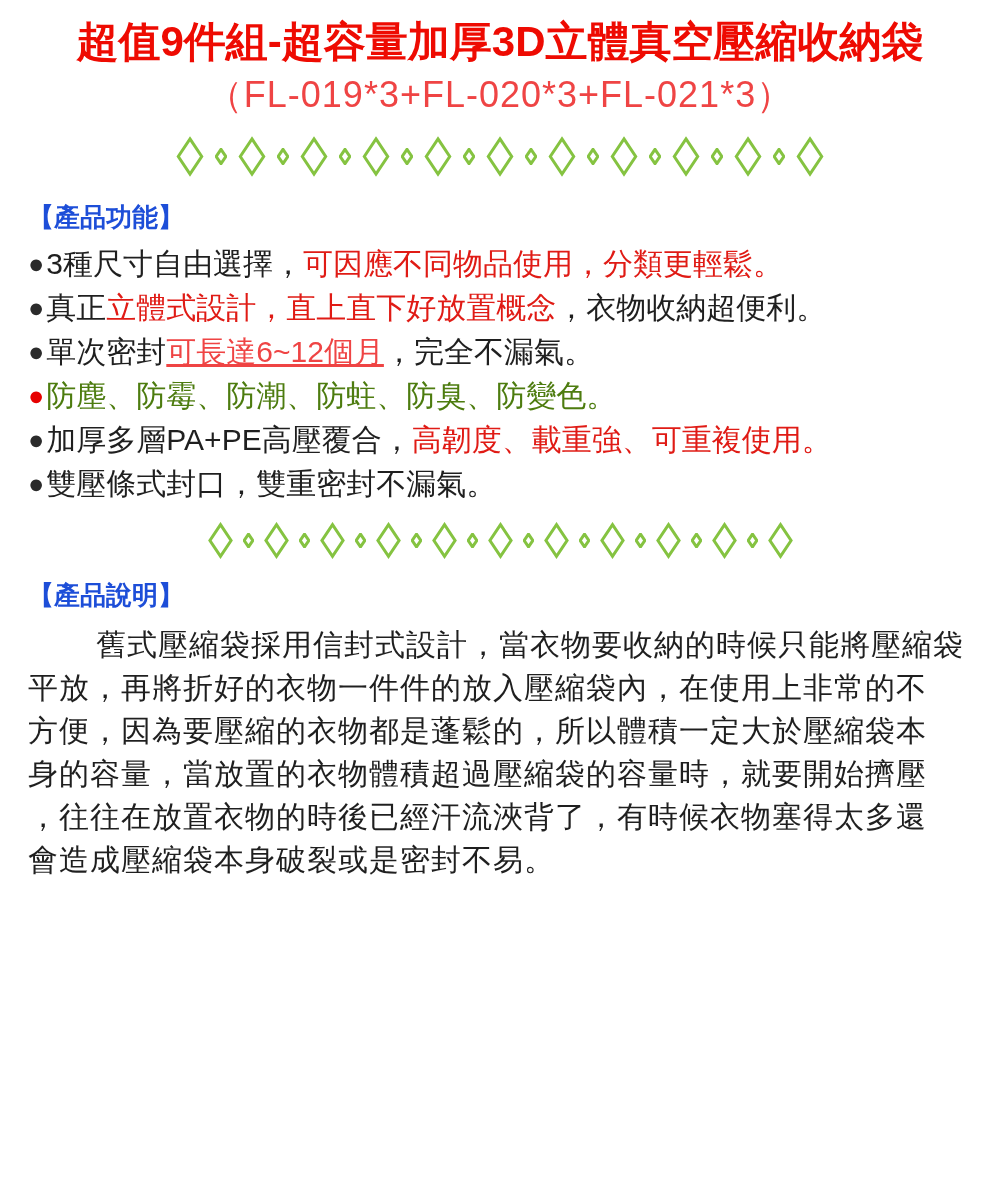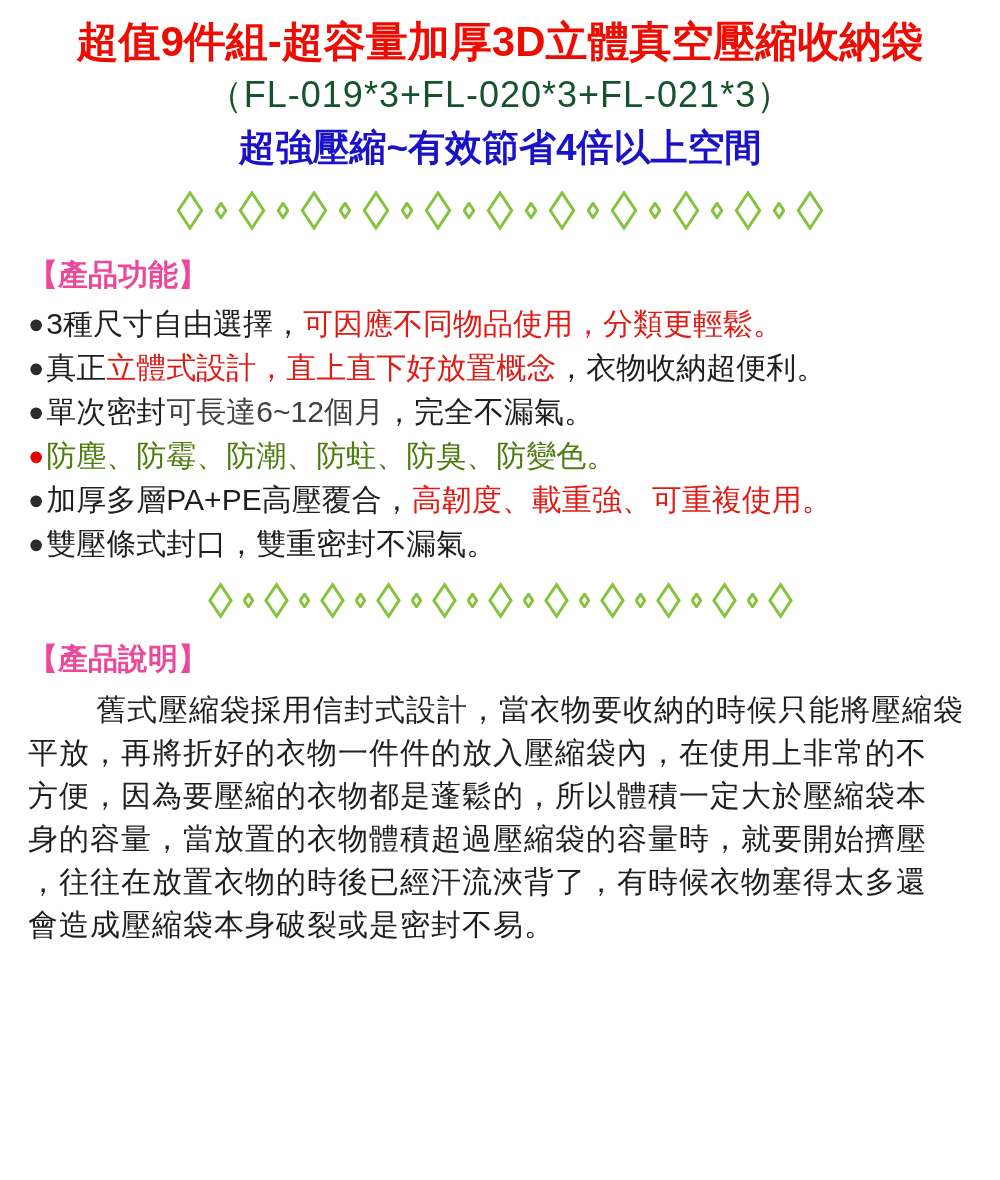--- a/index.html
+++ b/index.html
@@ -28,21 +28,21 @@
     font-weight: 700;
     color: #ee0b02;
     letter-spacing: 0px;
   }
   .model {
     margin-top: 4px;
     text-align: center;
     font-size: 36px;
     line-height: 1.2;
     font-weight: 500;
-    color: #14532d;
+    color: #ef4444;
     letter-spacing: 1px;
   }
   .tagline {
     margin-top: 10px;
     text-align: center;
     font-size: 37px;
     line-height: 1.2;
     font-weight: 700;
     color: #1a12c8;
   }
@@ -53,24 +53,24 @@
     gap: 10px;
     margin-top: 20px;
   }
   .divider .big   { width: 30px; height: 41px; }
   .divider .small { width: 12px; height: 17px; }
   .divider.compact { margin-top: 16px; gap: 9px; }
   .divider.compact .big   { width: 27px; height: 37px; }
   .divider.compact .small { width: 11px; height: 15px; }
   .section-heading {
     margin: 24px 0 0 0;
-    font-size: 30px;
+    font-size: 26px;
     line-height: 1.3;
     font-weight: 700;
-    color: #ec4899;
+    color: #1d4ed8;
   }
   .section-heading.desc-h { margin-top: 20px; }
   .feature-list { margin-top: 8px; }
   .feature {
     font-size: 30px;
     line-height: 43px;
     white-space: nowrap;
   }
   .feature .bullet {
     font-size: 27px;
@@ -89,21 +89,20 @@
 </style>
 </head>
 <body>
 
 <div class="page">
 
   <h1 class="title">超值9件組-超容量加厚3D立體真空壓縮收納袋</h1>
 
   <div class="model">（FL-019*3+FL-020*3+FL-021*3）</div>
 
-  <div class="tagline">超強壓縮~有效節省4倍以上空間</div>
 
   <div class="divider">
       <svg viewBox="0 0 30 42" class="big">
         <polygon points="15,3 27,21 15,39 3,21" fill="none" stroke="#85c341" stroke-width="3" vector-effect="non-scaling-stroke"></polygon>
       </svg>
       <svg viewBox="0 0 30 42" class="small">
         <polygon points="15,3 27,21 15,39 3,21" fill="none" stroke="#85c341" stroke-width="3" vector-effect="non-scaling-stroke"></polygon>
       </svg>
       <svg viewBox="0 0 30 42" class="big">
         <polygon points="15,3 27,21 15,39 3,21" fill="none" stroke="#85c341" stroke-width="3" vector-effect="non-scaling-stroke"></polygon>
@@ -162,21 +161,21 @@
       <svg viewBox="0 0 30 42" class="big">
         <polygon points="15,3 27,21 15,39 3,21" fill="none" stroke="#85c341" stroke-width="3" vector-effect="non-scaling-stroke"></polygon>
       </svg>
     </div>
 
   <h2 class="section-heading">【產品功能】</h2>
 
   <div class="feature-list">
       <div class="feature"><span class="bullet" style="color: rgb(43, 43, 43);">●</span><span><span style="color: rgb(31, 31, 31);">3種尺寸自由選擇，</span><span style="color: rgb(224, 27, 21);">可因應不同物品使用，分類更輕鬆。</span></span></div>
       <div class="feature"><span class="bullet" style="color: rgb(43, 43, 43);">●</span><span><span style="color: rgb(31, 31, 31);">真正</span><span style="color: rgb(224, 27, 21);">立體式設計，直上直下好放置概念</span><span style="color: rgb(31, 31, 31);">，衣物收納超便利。</span></span></div>
-      <div class="feature"><span class="bullet" style="color: rgb(43, 43, 43);">●</span><span><span style="color: rgb(31, 31, 31);">單次密封</span><span style="color: #404040;">可長達6~12個月</span><span style="color: rgb(31, 31, 31);">，完全不漏氣。</span></span></div>
+      <div class="feature"><span class="bullet" style="color: rgb(43, 43, 43);">●</span><span><span style="color: rgb(31, 31, 31);">單次密封</span><span style="color: #ef4444; text-decoration: underline;">可長達6~12個月</span><span style="color: rgb(31, 31, 31);">，完全不漏氣。</span></span></div>
       <div class="feature"><span class="bullet" style="color: rgb(230, 0, 0);">●</span><span><span style="color: #4d7c0f;">防塵、防霉、防潮、防蛀、防臭、防變色。</span></span></div>
       <div class="feature"><span class="bullet" style="color: rgb(43, 43, 43);">●</span><span><span style="color: rgb(31, 31, 31);">加厚多層PA+PE高壓覆合，</span><span style="color: rgb(224, 27, 21); font-family: Liberation Serif, serif;">高韌度、載重強、可重複使用。</span></span></div>
       <div class="feature"><span class="bullet" style="color: rgb(43, 43, 43);">●</span><span><span style="color: rgb(31, 31, 31);">雙壓條式封口，雙重密封不漏氣。</span></span></div>
     </div>
 
   <div class="divider compact">
       <svg viewBox="0 0 30 42" class="big">
         <polygon points="15,3 27,21 15,39 3,21" fill="none" stroke="#85c341" stroke-width="3" vector-effect="non-scaling-stroke"></polygon>
       </svg>
       <svg viewBox="0 0 30 42" class="small">

